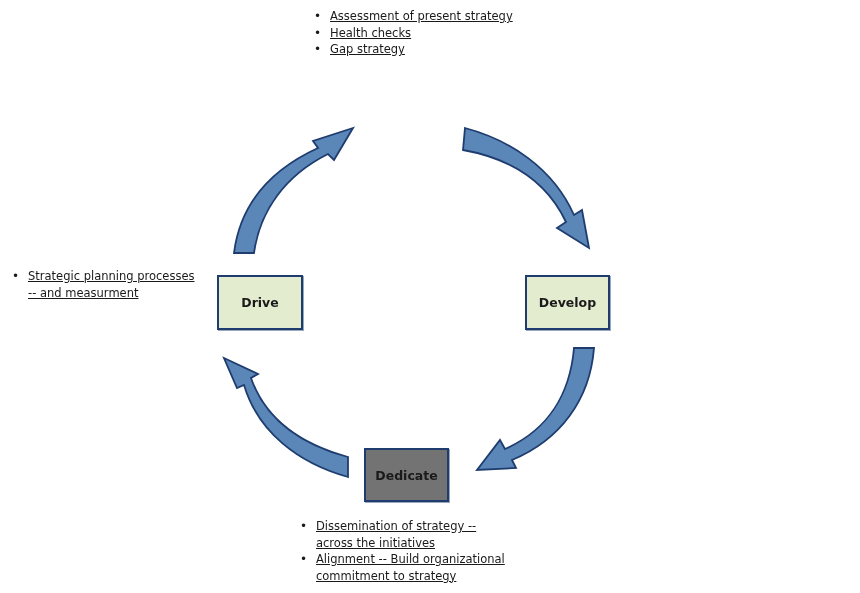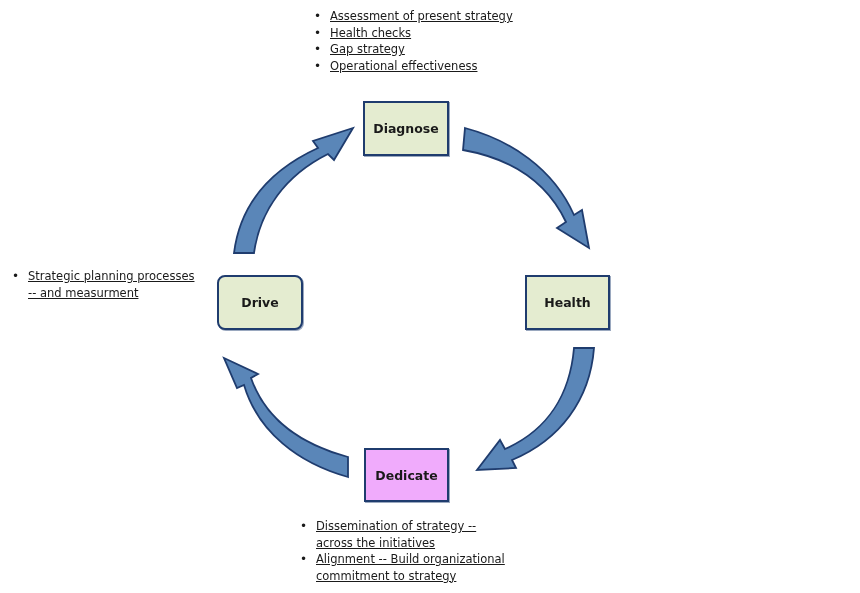--- a/index.html
+++ b/index.html
@@ -25,38 +25,34 @@
 
     <path id="arrow-diagnose-develop" d="M465,128 C510,140 553,168 574,215 L582,210 L589,248 L557,228 L566,222 C546,180 508,158 463,150 Z" fill="#5a86b8" stroke="#1f3c6e" stroke-width="1.8" stroke-linejoin="miter"></path>
 
     <path id="arrow-develop-dedicate" d="M594,348 C590,400 560,440 512,460 L516,468 L477,470 L500,440 L505,449 C548,430 570,394 574,348 Z" fill="#5a86b8" stroke="#1f3c6e" stroke-width="1.8" stroke-linejoin="miter"></path>
 
     <path id="arrow-dedicate-drive" d="M348,477 C298,463 258,432 244,385 L237,388 L224,358 L258,374 L251,378 C265,418 300,444 348,457 Z" fill="#5a86b8" stroke="#1f3c6e" stroke-width="1.8" stroke-linejoin="miter"></path>
 
     <path id="arrow-drive-diagnose" d="M234,253 C240,205 270,170 318,148 L313,141 L353,128 L334,160 L328,154 C286,175 260,210 254,253 Z" fill="#5a86b8" stroke="#1f3c6e" stroke-width="1.8" stroke-linejoin="miter"></path>
   </svg>
 
-  <div class="box" id="box-diagnose" style="left: 363px; top: 101px; width: 86px; height: 55px; background: rgb(228, 236, 208); border-color: rgb(31, 60, 110);">
-    <span>Diagnose</span>
+  <div class="box" id="box-develop" style="left: 525px; top: 275px; width: 85px; height: 55px; background: rgb(228, 236, 208); border-color: rgb(31, 60, 110);">
+    <span>Develop</span>
   </div>
-  <div class="box" id="box-develop" style="left: 525px; top: 275px; width: 85px; height: 55px; background: rgb(228, 236, 208); border-color: rgb(31, 60, 110);">
-    <span>Health</span>
-  </div>
-  <div class="box" id="box-dedicate" style="left: 364px; top: 448px; width: 85px; height: 54px; background: #f0abfc; border-color: rgb(31, 60, 110);">
+  <div class="box" id="box-dedicate" style="left: 364px; top: 448px; width: 85px; height: 54px; background: #737373; border-color: rgb(31, 60, 110);">
     <span>Dedicate</span>
   </div>
-  <div class="box" id="box-drive" style="left: 217px; top: 275px; width: 86px; height: 55px; background: rgb(228, 236, 208); border-color: rgb(31, 60, 110); border-radius: 8px;">
+  <div class="box" id="box-drive" style="left: 217px; top: 275px; width: 86px; height: 55px; background: rgb(228, 236, 208); border-color: rgb(31, 60, 110);">
     <span>Drive</span>
   </div>
 
   <ul class="notes" style="left:310px; top:8px; width:220px;">
     <li>Assessment of present strategy</li>
     <li>Health checks</li>
     <li>Gap strategy</li>
-    <li>Operational effectiveness</li>
   </ul>
 
 
   <ul class="notes" style="left:296px; top:518px; width:215px;">
     <li>Dissemination of strategy -- across the initiatives</li>
     <li>Alignment -- Build organizational commitment to strategy</li>
   </ul>
 
   <ul class="notes" style="left:8px; top:268px; width:192px;">
     <li>Strategic planning processes -- and measurment</li>

